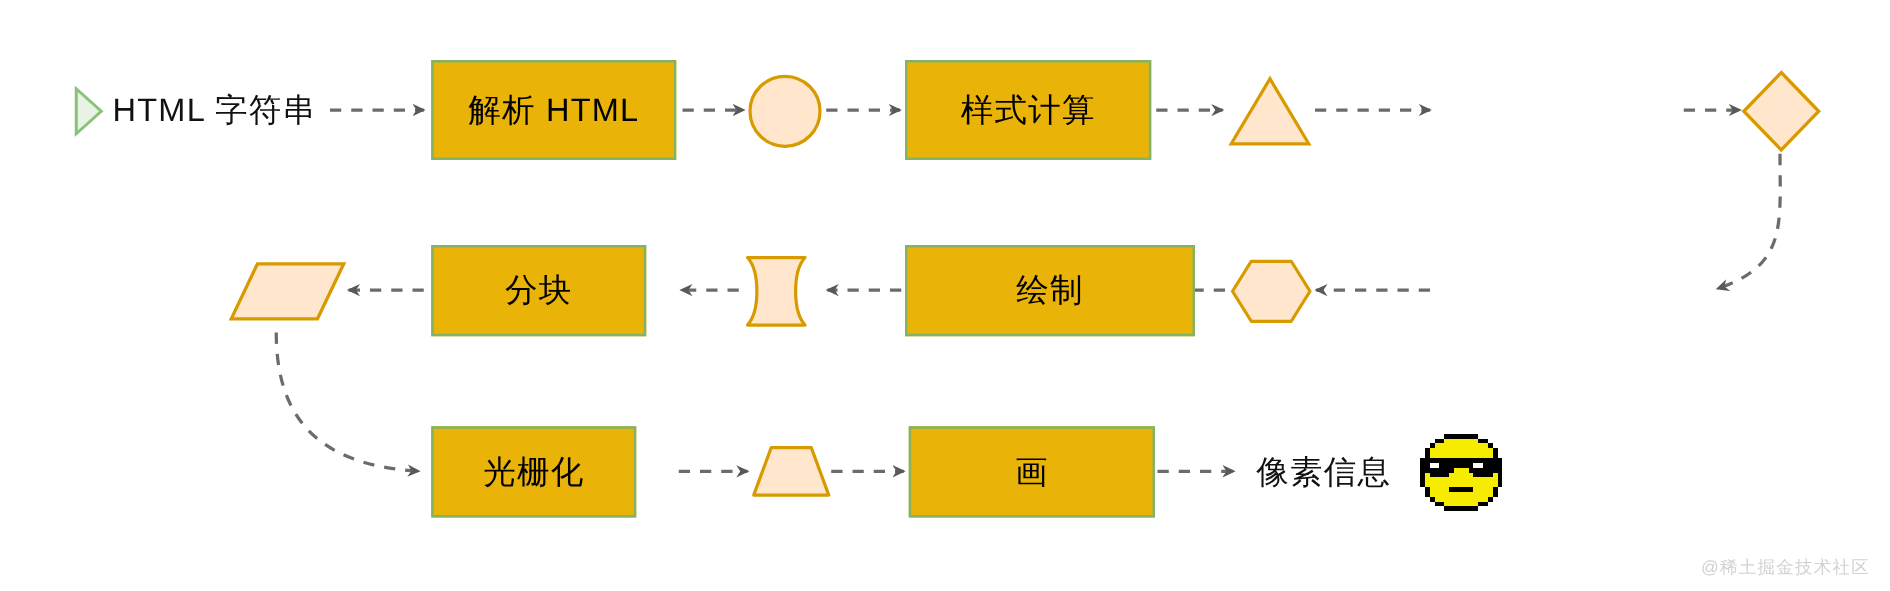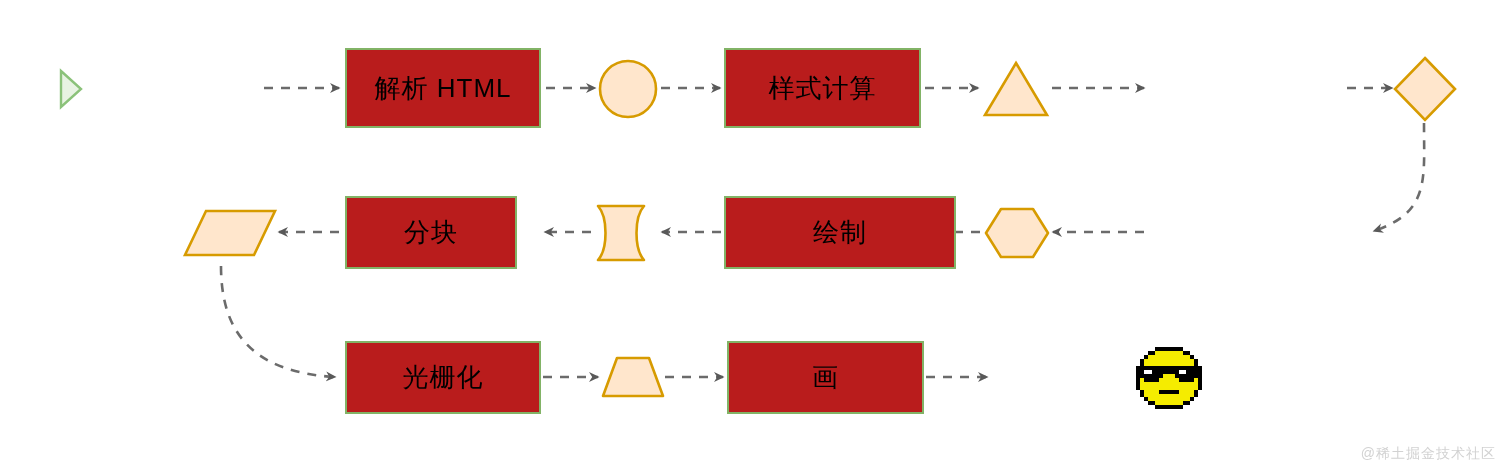--- a/index.html
+++ b/index.html
@@ -12,21 +12,21 @@
   }
   #stage{position:absolute;inset:0;width:1512px;height:473px;}
 
   
   #edges{position:absolute;left:0;top:0;width:1512px;height:473px;pointer-events:none;}
 
   
   .node{position:absolute;box-sizing:border-box;}
 
   .proc{
-    background:#b91c1c;
+    background:#eab308;
     border:2px solid #82b366;
     display:flex;align-items:center;justify-content:center;
     color:#000;
     font-size:26px;
     letter-spacing:1px;
     white-space:nowrap;
   }
 
   .plaintext{
     position:absolute;
@@ -82,20 +82,23 @@
       <line x1="543" y1="377" x2="598" y2="377"></line>
       <line x1="665" y1="377" x2="723" y2="377"></line>
       <line x1="926" y1="377" x2="987" y2="377"></line>
     </g>
   </svg>
 
   <svg class="node" style="left:58px;top:68px;" width="26" height="42" viewBox="0 0 26 42">
     <path d="M3,3 L23,21 L3,39 Z" fill="#e8f3e3" stroke="#8bc27a" stroke-width="2.4"></path>
   </svg>
 
+  <div class="plaintext" style="left:90px;top:70px;height:36px;">
+    <span>HTML  字符串</span>
+  </div>
 
   <div class="node proc" style="left:345px;top:48px;width:196px;height:80px;">
     <span>解析 HTML</span>
   </div>
 
   <svg class="node" style="left:597px;top:58px;" width="62" height="62" viewBox="0 0 62 62">
     <circle cx="31" cy="31" r="28" fill="#ffe6cc" stroke="#d79b00" stroke-width="2.6"></circle>
   </svg>
 
   <div class="node proc" style="left:724px;top:48px;width:197px;height:80px;text-align:right;">
@@ -125,32 +128,35 @@
 
   <div class="node proc" style="left:724px;top:196px;width:232px;height:73px;">
     <span>绘制</span>
   </div>
 
   <svg class="node" style="left:983px;top:206px;" width="68" height="54" viewBox="0 0 68 54">
     <path d="M18,3 L50,3 L65,27 L50,51 L18,51 L3,27 Z" fill="#ffe6cc" stroke="#d79b00" stroke-width="2.6" stroke-linejoin="round"></path>
   </svg>
 
 
-  <div class="node proc" style="left:345px;top:341px;width:196px;height:73px;">
+  <div class="node proc" style="left:345px;top:341px;width:164px;height:73px;">
     <span>光栅化</span>
   </div>
 
   <svg class="node" style="left:599px;top:355px;" width="68" height="44" viewBox="0 0 68 44">
     <path d="M18,3 L50,3 L64,41 L4,41 Z" fill="#ffe6cc" stroke="#d79b00" stroke-width="2.6" stroke-linejoin="round"></path>
   </svg>
 
   <div class="node proc" style="left:727px;top:341px;width:197px;height:73px;">
     <span>画</span>
   </div>
 
+  <div class="plaintext" style="left:1005px;top:359px;height:36px;">
+    <span>像素信息</span>
+  </div>
 
   <svg class="emoji" style="left:1135px;top:347px;" width="68" height="62" viewBox="0 0 17 16" shape-rendering="crispEdges">
     <g fill="#000000">
       <rect x="5" y="0" width="7" height="1"></rect>
       <rect x="3" y="1" width="2" height="1"></rect>
         <rect x="12" y="1" width="2" height="1"></rect>
       <rect x="2" y="2" width="1" height="1"></rect>
         <rect x="14" y="2" width="1" height="1"></rect>
       <rect x="1" y="3" width="1" height="2"></rect>
         <rect x="15" y="3" width="1" height="2"></rect>

